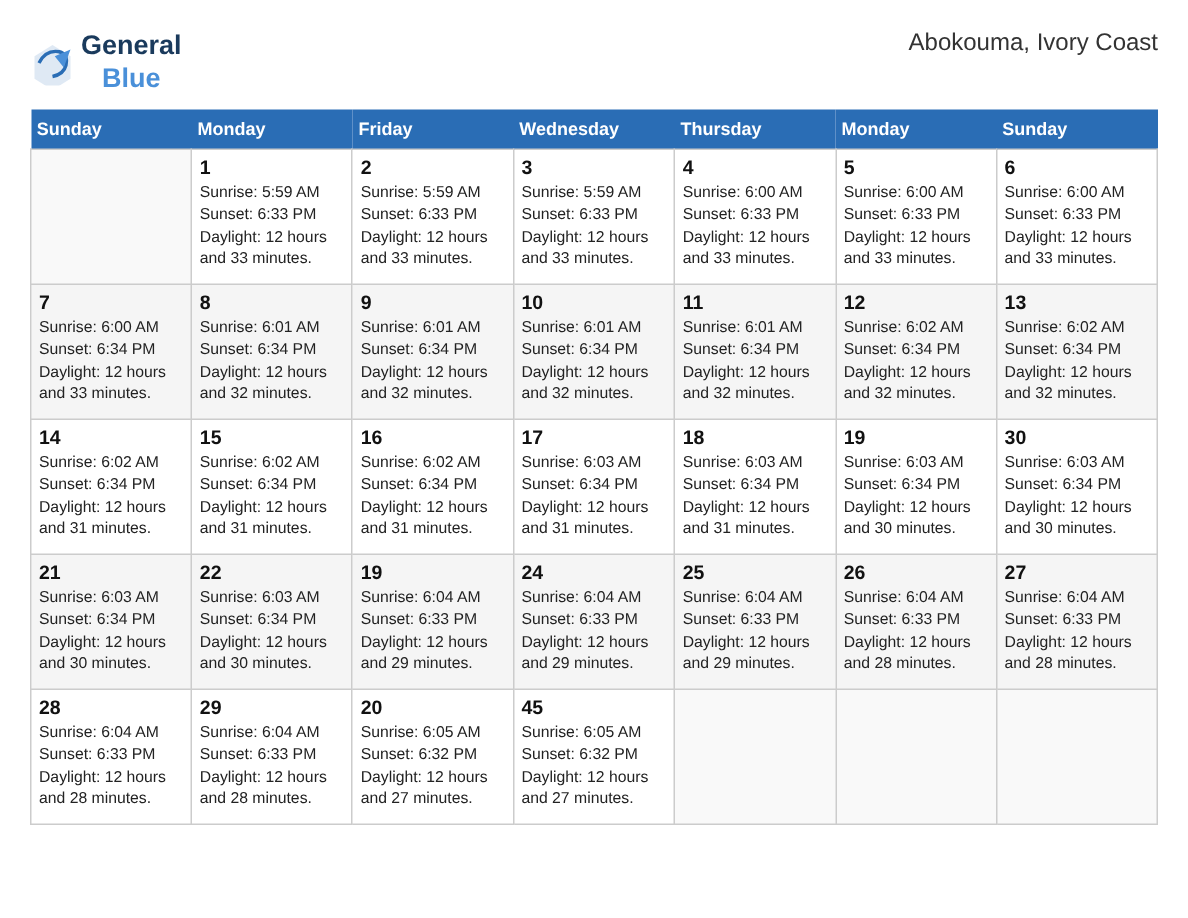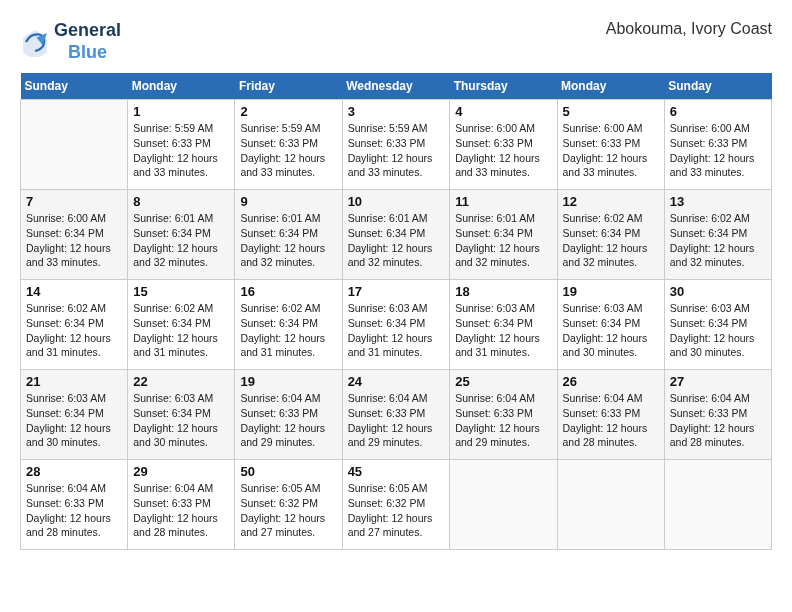--- a/index.html
+++ b/index.html
@@ -330,21 +330,21 @@
 and 28 minutes.</div>
         </td>
         <td>
           <span class="day-number">29</span>
           <div class="day-info" style="white-space: pre-line;">Sunrise: 6:04 AM
 Sunset: 6:33 PM
 Daylight: 12 hours
 and 28 minutes.</div>
         </td>
         <td>
-          <span class="day-number">50</span>
+          <span class="day-number">20</span>
           <div class="day-info" style="white-space: pre-line;">Sunrise: 6:05 AM
 Sunset: 6:32 PM
 Daylight: 12 hours
 and 27 minutes.</div>
         </td>
         <td>
           <span class="day-number">45</span>
           <div class="day-info" style="white-space: pre-line;">Sunrise: 6:05 AM
 Sunset: 6:32 PM
 Daylight: 12 hours

